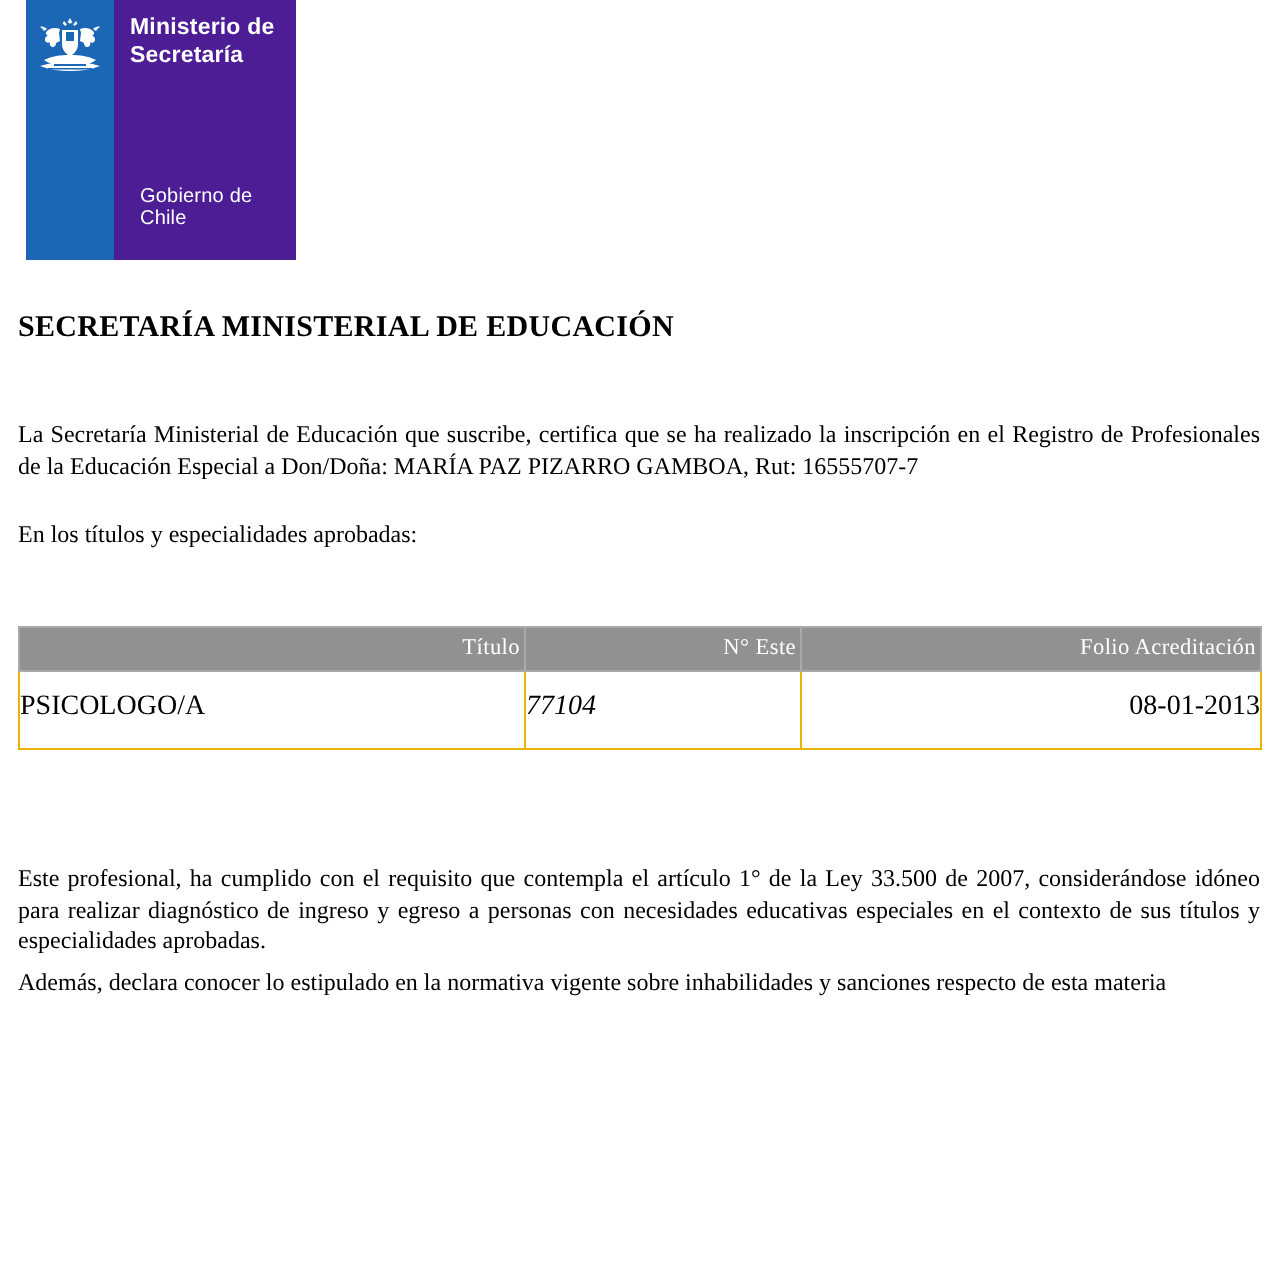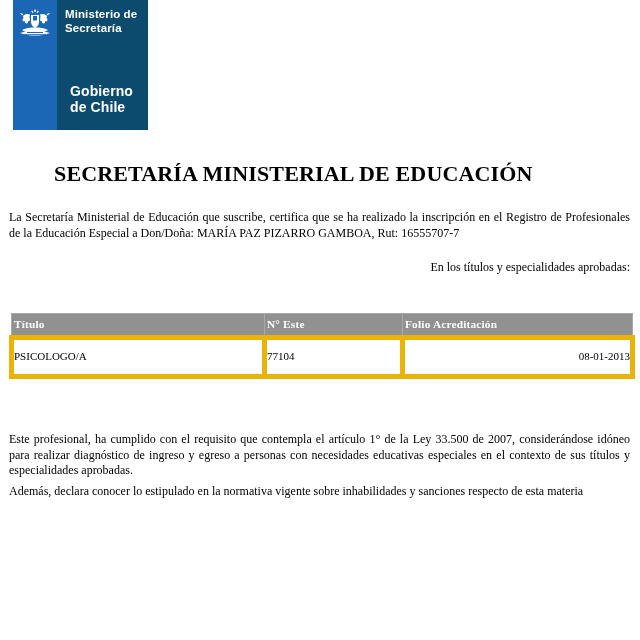--- a/index.html
+++ b/index.html
@@ -29,21 +29,21 @@
   .logo-blue {
     width: 44px;
     height: 130px;
     background: #1c67b5;
     position: relative;
     flex: 0 0 44px;
   }
   .logo-red {
     flex: 1 1 auto;
     height: 130px;
-    background: #0c4a6e;
+    background: #4c1d95;
     position: relative;
   }
   .coat-of-arms {
     position: absolute;
     left: 4px;
     top: 8px;
     width: 36px;
     height: 30px;
   }
   .ministry-text {
@@ -56,83 +56,82 @@
     font-size: 11.5px;
     line-height: 13.5px;
     letter-spacing: 0.1px;
   }
   .gobierno-text {
     position: absolute;
     left: 13px;
     bottom: 15px;
     color: #ffffff;
     font-family: "Liberation Sans", "DejaVu Sans", sans-serif;
-    font-weight: bold;
-    font-size: 14px;
+    font-weight: normal;
+    font-size: 10px;
     letter-spacing: 0.1px;
   }
 
   
   .doc-title {
     position: absolute;
     left: 9px;
     top: 146px;
-    font-size: 22px;
+    font-size: 15px;
     font-weight: bold;
     letter-spacing: 0.15px;
     white-space: nowrap;
-    margin-left: 45px;
   }
 
   
   .para {
     position: absolute;
     left: 9px;
     width: 621px;
     font-size: 12px;
     line-height: 15.5px;
     text-align: justify;
   }
   .para-intro  { top: 198px; }
-  .para-titulos{ top: 248px; text-align: right; }
+  .para-titulos{ top: 248px; text-align: left; }
   .para-ley    { top: 420px; }
   .para-declara{ top: 472px; }
 
   
   .cert-table {
     position: absolute;
     left: 9px;
     top: 313px;
     width: 621px;
     border-collapse: collapse;
     table-layout: fixed;
   }
   .cert-table th {
     background: #919191;
     color: #ffffff;
-    font-weight: bold;
+    font-weight: normal;
     font-size: 11.3px;
-    text-align: left;
+    text-align: right;
     padding: 4px 2px 5px 2px;
     border: 1px solid #a9a9a9;
     letter-spacing: 0.2px;
   }
   .cert-table td {
-    font-size: 11px;
+    font-size: 14px;
     padding: 10px 0 12px 0;
-    border: 5px solid #eab308;
+    border: 1px solid #eab308;
     vertical-align: middle;
     background: #ffffff;
     margin-top: 36px;
   }
   .col-titulo  { width: 253px; }
   .col-folio   { width: 138px; }
   .col-fecha   { width: 230px; }
   .cell-titulo { padding-left: 18px; }
-  .cell-folio  { padding-left: 18px; }
+  .cell-folio  { padding-left: 18px; font-style: italic; }
   .cell-fecha  { padding-left: 22px; text-align: right; }
 </style>
 </head>
 <body>
 
 <div class="logo-wrap">
   <div class="logo-blue">
     <svg class="coat-of-arms" viewBox="0 0 72 60">
       <g fill="#ffffff">
 

